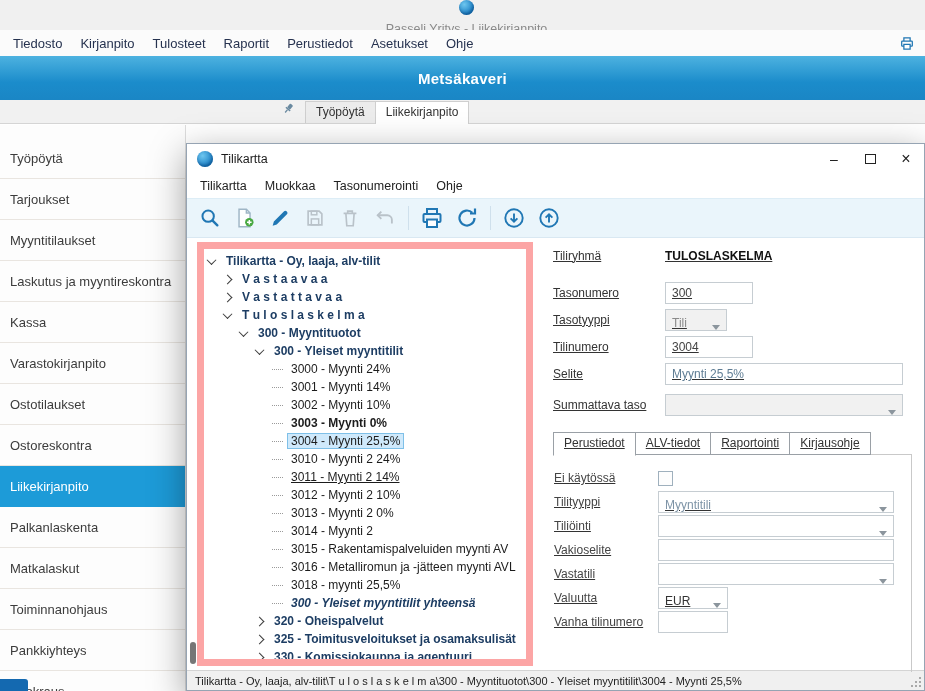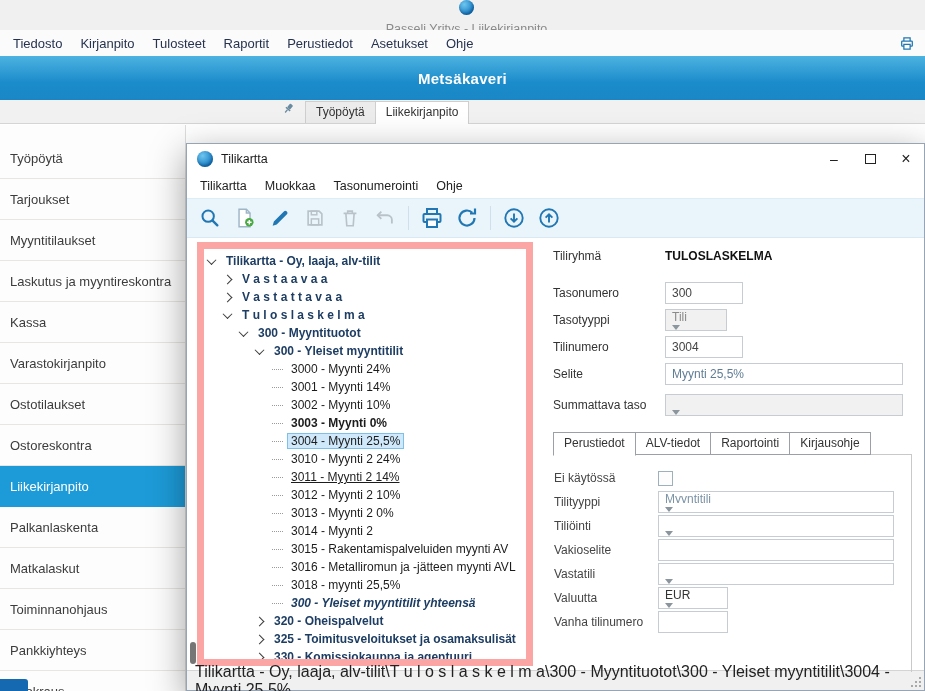--- a/index.html
+++ b/index.html
@@ -62,47 +62,47 @@
   .chev.open{transform:rotate(45deg) translate(-1px,-1px);}
   .chev.closed{transform:rotate(-45deg);}
   .stub{width:11px;border-top:1px dotted #9a9a9a;margin-right:4px;flex:none;}
   .tlabel{padding:0 3px;border:1px solid transparent;}
   .tlabel.b{font-weight:bold;color:#1d3d63;}
   .tlabel.i{font-style:italic;}
   .tlabel.sel{background:#cfe9fb;border:1px solid #7fc0e8;}
   .dscroll-thumb{position:absolute;left:3px;bottom:26px;width:6px;height:22px;background:#767676;border-radius:3px;}
 
   
-  .dform{position:absolute;left:366px;top:102px;width:359px;height:426px;overflow:hidden;font-size:12px;color:#333;}
+  .dform{position:absolute;left:366px;top:102px;width:359px;height:426px;overflow:hidden;font-size:12px;color:#333;text-decoration:underline;}
   .grow1{display:flex;align-items:center;margin-bottom:16px;height:20px;}
   .frow{display:flex;align-items:center;margin-bottom:5px;min-height:22px;}
   .flabel{width:112px;flex:none;color:#333;line-height:1.25;}
   .gvalue{font-weight:bold;color:#111;}
   .fin{height:22px;box-sizing:border-box;border:1px solid #c6cdd2;padding:0 6px;font:12px "Liberation Sans",sans-serif;color:#444;background:#fff;outline:none;}
   .softval{color:#5f7d94;}
   .combo{height:22px;box-sizing:border-box;border:1px solid #c6cdd2;background:#fff;display:flex;
-    align-items:flex-start;padding:0 6px;gap:4px;flex-direction:column;}
+    align-items:flex-end;padding:0 6px;gap:4px;}
   .combo .cval{flex:1;overflow:hidden;white-space:nowrap;}
   .combo .arrow{width:0;height:0;border-left:4px solid transparent;border-right:4px solid transparent;
     border-top:5px solid #8b959d;flex:none;}
   .combo.disabled{background:#f1f1f1;color:#8a8a8a;}
   .combo.soft .cval{color:#7d93a6;}
-  .w95{width:78px;}.w62{width:62px;}.w238{width:238px;}.w236{width:236px;}.w70{width:70px;}
+  .w95{width:88px;}.w62{width:62px;}.w238{width:238px;}.w236{width:236px;}.w70{width:70px;}
   .ftabs{display:flex;margin-top:12px;position:relative;z-index:2;}
   .ftab{border:1px solid #9aa0a6;background:#fff;padding:3px 10px 4px;font-size:12px;margin-right:-1px;}
   .ftab.active{border-bottom:1px solid #fff;margin-bottom:-1px;padding-bottom:5px;}
   .groupbox{border:1px solid #c9c9c9;margin-left:-8px;margin-top:-1px;padding:12px 8px 8px;height:210px;
     box-sizing:content-box;position:relative;z-index:1;}
   .grow-f{display:flex;align-items:center;margin-bottom:2px;height:22px;}
   .g-label{width:104px;flex:none;color:#444;}
   .checkbox{width:13px;height:13px;border:1px solid #9fb0bd;background:#fdfdfd;}
 
   
   .dstatus{position:absolute;left:0;right:0;bottom:0;height:20px;background:#f0f0f0;border-top:1px solid #d4d4d4;
-    display:flex;align-items:center;padding-left:8px;font-size:16px;color:#222;box-sizing:border-box;}
+    display:flex;align-items:center;padding-left:8px;font-size:11px;color:#222;box-sizing:border-box;}
   .grip{position:absolute;right:2px;bottom:2px;width:12px;height:12px;}
   .grip::before{content:"";position:absolute;right:1px;bottom:1px;width:2px;height:2px;background:#a9a9a9;
     box-shadow:-4px 0 #a9a9a9,-8px 0 #a9a9a9,0 -4px #a9a9a9,-4px -4px #a9a9a9,0 -8px #a9a9a9;}
 </style>
 </head>
 <body>
 
 <div class="screen">
 
   <div class="titlebar">

